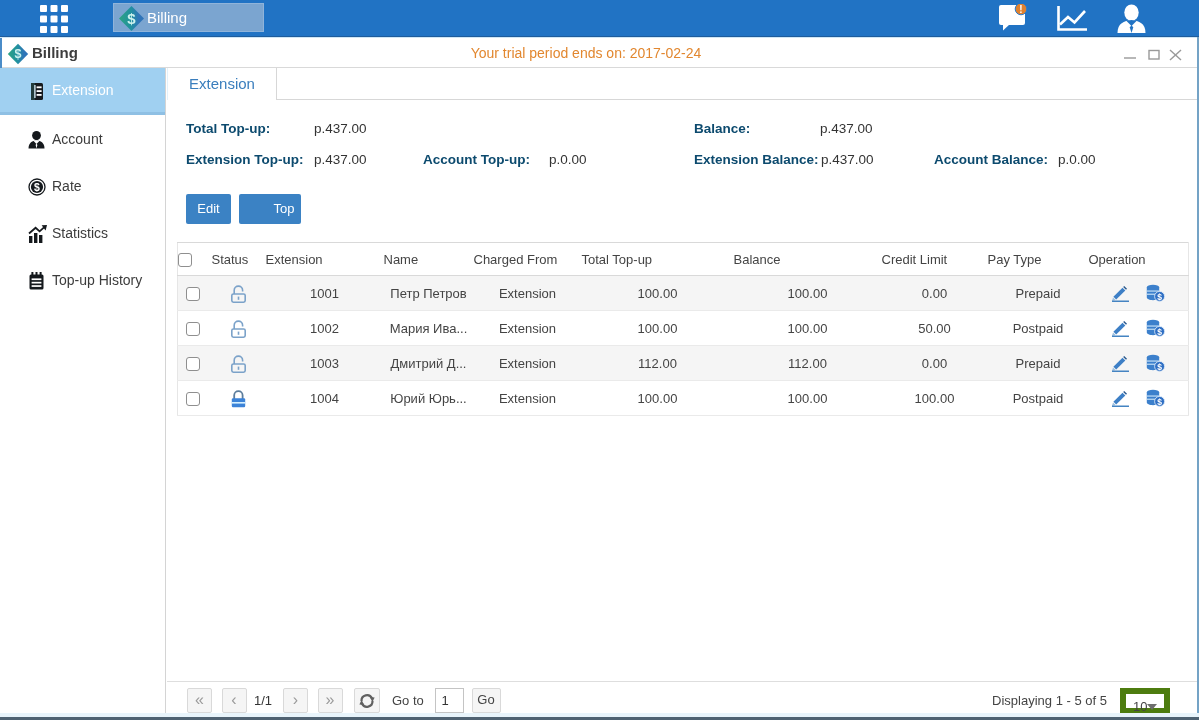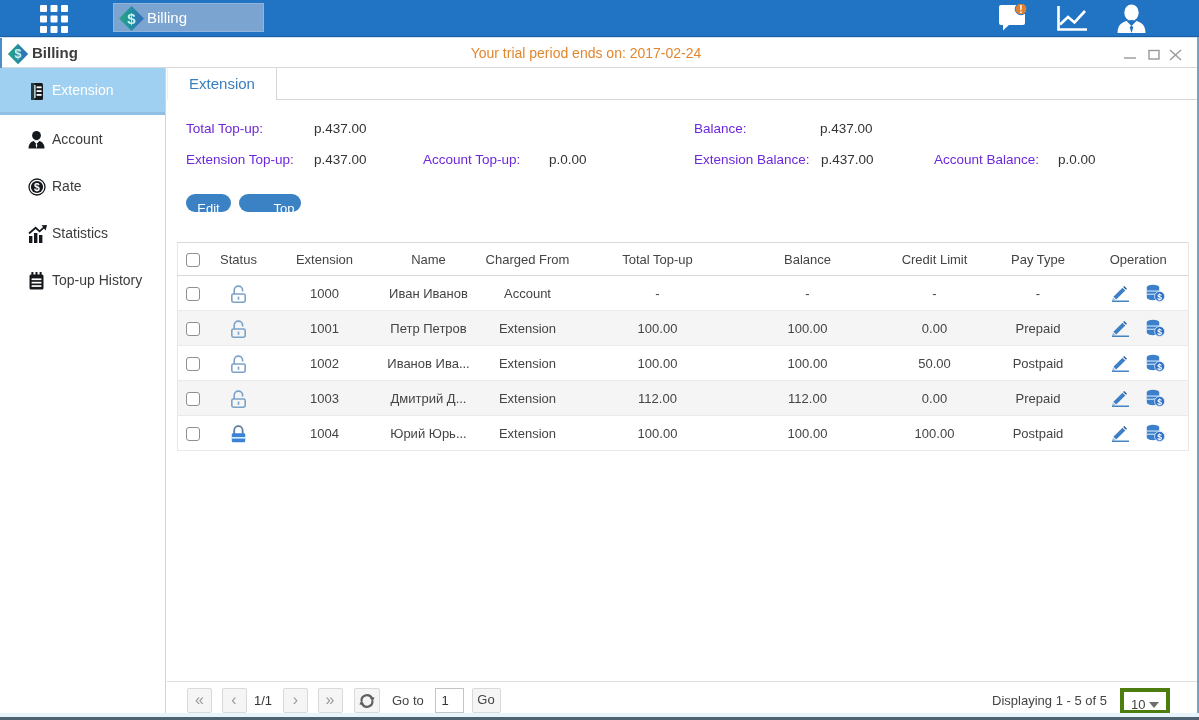--- a/index.html
+++ b/index.html
@@ -26,31 +26,31 @@
   .sideitem .lbl { position:absolute; left:52px; top:14px; }
   .sideitem svg { position:absolute; left:28px; top:14px; }
   .sideitem.sel { background:#a0d0f1; color:#fff; margin-bottom:2px; border-bottom:3px solid #8fc0e4; }
 
   
   #tabbar { position:absolute; left:167px; top:68px; width:1030px; height:32px; background:#fff; }
   #tabbar .rest { position:absolute; left:110px; top:0; right:0; height:32px; border-bottom:1px solid #d7d7d7; }
   #tabbar .tab { position:absolute; left:0; top:0; width:110px; height:32px; border-right:1px solid #d7d7d7;
     border-left:1px solid #e3f1fa; color:#3a7ebd; font-size:15px; text-align:center; line-height:32px; }
 
-  .flabel { position:absolute; font-size:13.5px; font-weight:normal; color:#6d28d9; }
+  .flabel { position:absolute; font-size:13.5px; font-weight:bold; color:#0c4a6e; }
   .fval { position:absolute; font-size:13.5px; color:#333; }
 
   .btn { position:absolute; background:#3b82c4; color:#fff; font-size:13px; text-align:center;
-    line-height:30px; height:18px; border-radius:10px; }
+    line-height:30px; height:30px; border-radius:2px; }
 
   
   #grid { position:absolute; left:177px; top:242px; width:1011px; border-collapse:collapse;
     table-layout:fixed; font-size:13px; color:#444; }
   #grid th { height:33px; font-weight:normal; border-top:1px solid #d9d9d9; border-bottom:1px solid #d9d9d9;
-    text-align:center; color:#444; }
+    text-align:left; color:#444; }
   #grid td { height:35px; text-align:center; border-bottom:1px solid #eaeaea; }
   #grid tr.stripe td { background:#f5f5f5; }
   #grid .bl { border-left:1px solid #e6e6e6; }
   #grid .br { border-right:1px solid #e6e6e6; }
   .cb { display:inline-block; width:14px; height:14px; border:1px solid #8f8f8f; border-radius:3px;
     background:#fff; vertical-align:middle; margin-right:4px; }
 
   
   #pagebar { position:absolute; left:167px; top:681px; width:1030px; height:32px; border-top:1px solid #dedede; background:#fff; }
   .pbtn { position:absolute; top:6px; width:25px; height:25px; background:#f5f5f5; border:1px solid #d9d9d9;
@@ -271,38 +271,20 @@
         <th>Name</th>
         <th>Charged From</th>
         <th>Total Top-up</th>
       <th>Balance</th>
         <th>Credit Limit</th>
         <th>Pay Type</th>
         <th class="br">Operation</th>
     </tr>
   </thead>
   <tbody>
-    <tr>
-      <td class="bl"><span class="cb"></span></td>
-      <td><svg width="17" height="19" style="vertical-align:middle">
-            <use href="#lockopen"></use>
-          </svg></td>
-      <td>1000</td>
-        <td>Иван Иванов</td>
-        <td>Account</td>
-        <td>-</td>
-        <td>-</td>
-        <td>-</td>
-        <td>-</td>
-      <td class="br"><svg width="19" height="17" style="vertical-align:middle; margin-right:16px;">
-            <use href="#pencil"></use>
-          </svg><svg width="19" height="18" style="vertical-align:middle">
-            <use href="#coins"></use>
-          </svg></td>
-    </tr>
     <tr class="stripe">
       <td class="bl"><span class="cb"></span></td>
       <td><svg width="17" height="19" style="vertical-align:middle">
             <use href="#lockopen"></use>
           </svg></td>
       <td>1001</td>
         <td>Петр Петров</td>
         <td>Extension</td>
         <td>100.00</td>
         <td>100.00</td>
@@ -313,21 +295,21 @@
           </svg><svg width="19" height="18" style="vertical-align:middle">
             <use href="#coins"></use>
           </svg></td>
     </tr>
     <tr>
       <td class="bl"><span class="cb"></span></td>
       <td><svg width="17" height="19" style="vertical-align:middle">
             <use href="#lockopen"></use>
           </svg></td>
       <td>1002</td>
-        <td>Иванов Ива...</td>
+        <td>Мария Ива...</td>
         <td>Extension</td>
         <td>100.00</td>
         <td>100.00</td>
         <td>50.00</td>
         <td>Postpaid</td>
       <td class="br"><svg width="19" height="17" style="vertical-align:middle; margin-right:16px;">
             <use href="#pencil"></use>
           </svg><svg width="19" height="18" style="vertical-align:middle">
             <use href="#coins"></use>
           </svg></td>
@@ -384,21 +366,21 @@
         <path d="M13.5 8 A 5.5 5.5 0 0 1 3 10.5"></path>
       </g>
       <path d="M15.6,4.4 10.9,4.1 13.4,9.2 Z" fill="#616161"></path>
       <path d="M0.4,11.6 5.1,11.9 2.6,6.8 Z" fill="#616161"></path>
     </svg>
   </div>
   <div class="ptxt" style="left:225px; color:#444;">Go to</div>
   <input style="position: absolute; left: 267.5px; top: 6px; width: 29px; height: 25px; border: 1px solid rgb(196, 196, 196); font-size: 13px; font-family: &quot;Liberation Sans&quot;, sans-serif; padding-left: 6px; color: rgb(51, 51, 51);" value="1">
   <div class="pbtn" style="left:304.5px; width:29px; color:#444; font-size:13px;">Go</div>
   <div class="ptxt" style="left:755px; width:185px; text-align:right; color:#444;">Displaying 1 - 5 of 5</div>
-  <div style="position:absolute; left:953px; top:6px; width:50px; height:26px; border:4px solid #4d7c0f; background:#fff;">
+  <div style="position:absolute; left:953px; top:6px; width:50px; height:26px; border:6px solid #4d7c0f; background:#fff;">
     <span style="position:absolute; left:7px; top:5px; font-size:13px; color:#444;">10</span>
     <span style="position:absolute; right:7px; top:10px; width:0; height:0; border-left:5.5px solid transparent; border-right:5.5px solid transparent; border-top:6px solid #6e6e6e;"></span>
   </div>
 </div>
 
 <div id="bottomline1"></div>
 <div id="bottomline2"></div>
 <div id="rightborder"></div>
 
 </body></html>

